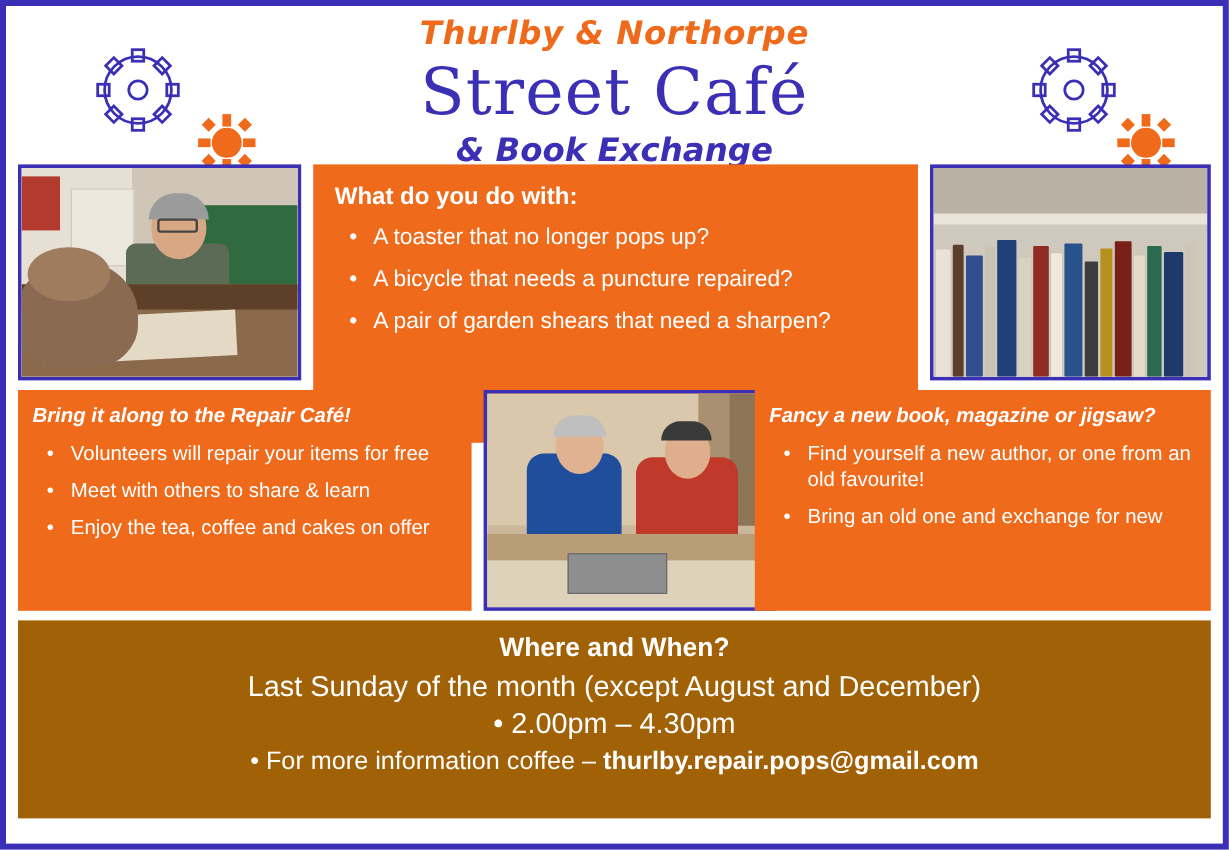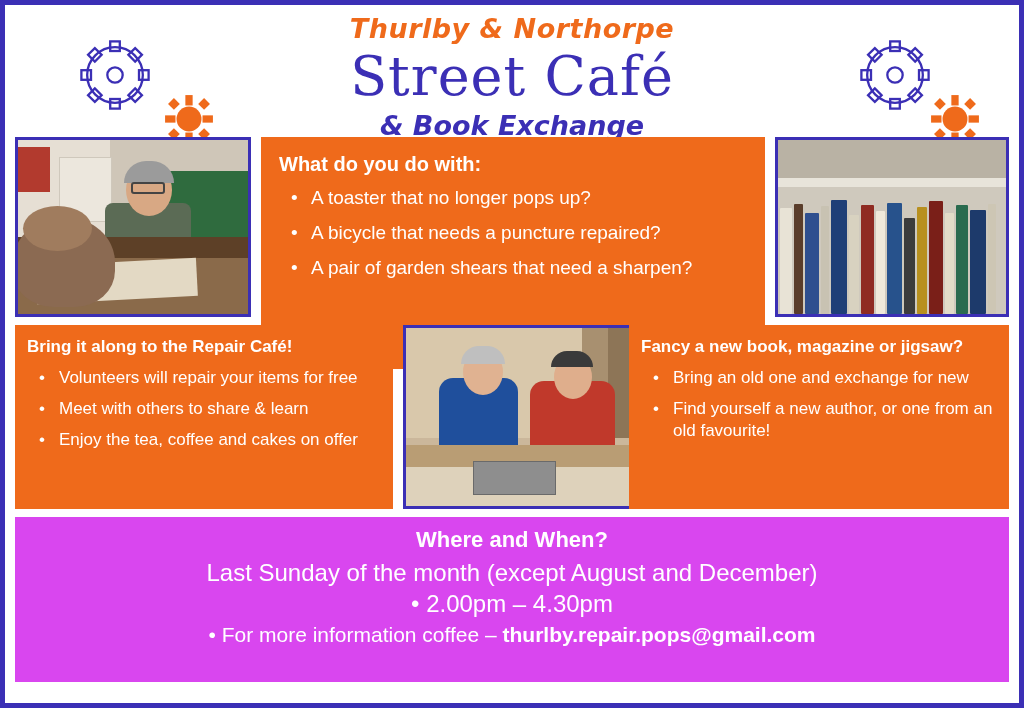--- a/index.html
+++ b/index.html
@@ -149,34 +149,35 @@
     top: 0;
     height: 184px;
     border: 3px solid #3b2fb5;
     box-sizing: border-box;
     overflow: hidden;
   }
   .panel-left .panel-heading,
   .panel-right .panel-heading {
     font-size: 17px;
     margin-bottom: 10px;
+    font-style: italic;
   }
   .panel-left ul.bullets li,
   .panel-right ul.bullets li {
     font-size: 17px;
     line-height: 22px;
     margin-bottom: 9px;
   }
 
   
   .footer {
     position: relative;
     margin: 6px 10px 0 10px;
     height: 165px;
-    background: #d946ef;
+    background: #a16207;
     color: #ffffff;
     text-align: center;
     box-sizing: border-box;
     padding: 10px 14px;
   }
   .footer-heading {
     font-size: 22px;
     font-weight: bold;
     margin: 0 0 4px 0;
   }
@@ -395,22 +396,22 @@
       <div class="ph p3-m2-head"></div>
       <div class="ph p3-m2-hair"></div>
       <div class="ph p3-table"></div>
       <div class="ph p3-tablecloth"></div>
       <div class="ph p3-item"></div>
     </div>
 
     <div class="panel-right">
       <p class="panel-heading">Fancy a new book, magazine or jigsaw?</p>
       <ul class="bullets">
+        <li>Find yourself a new author, or one from an old favourite!</li>
         <li>Bring an old one and exchange for new</li>
-        <li>Find yourself a new author, or one from an old favourite!</li>
       </ul>
     </div>
   </div>
 
   <div class="footer">
     <p class="footer-heading">Where and When?</p>
     <p class="footer-line">Last Sunday of the month  (except August and December)</p>
     <p class="footer-line">• 2.00pm – 4.30pm</p>
     <p class="footer-line small">
       <span>• For more information coffee – </span><span class="footer-email">thurlby.repair.pops@gmail.com</span>

